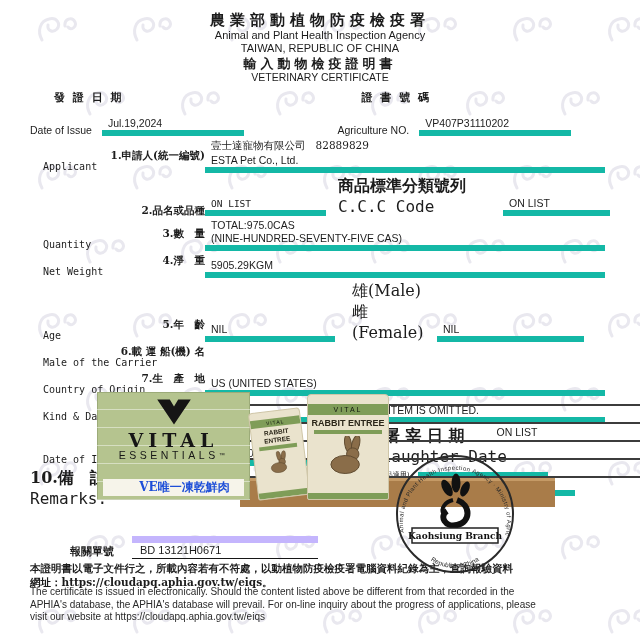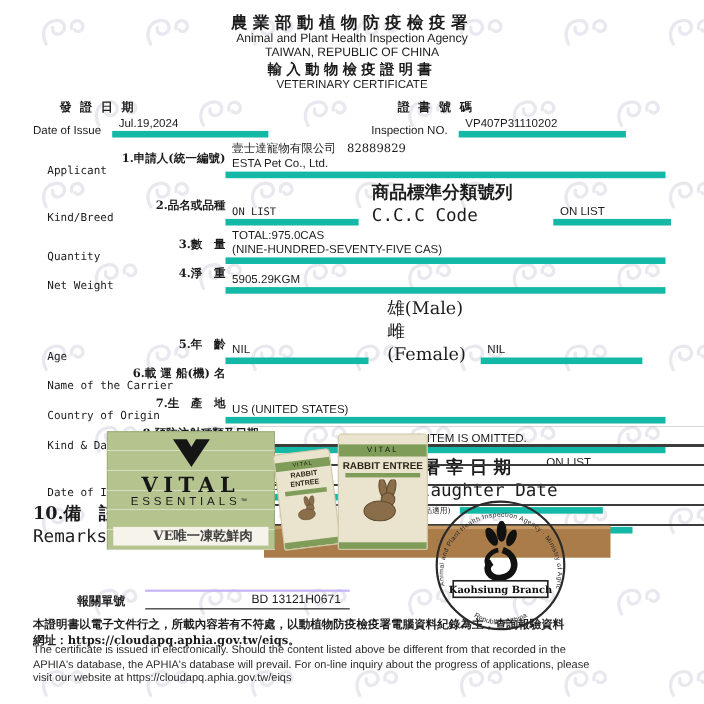--- a/index.html
+++ b/index.html
@@ -12,21 +12,21 @@
   
   .hdr{text-align:center;padding-top:12px;line-height:1.15;}
   .hdr .h-zh1{font-size:15px;letter-spacing:5px;}
   .hdr .h-en{font-size:11px;}
   .hdr .h-zh2{font-size:13px;letter-spacing:4px;margin-top:2px;}
   .hdr .h-en2{font-size:10.5px;}
   
   .issue-row{display:flex;margin:6px 30px 0;}
   .issue-col{width:50%;}
   .issue-zh{font-size:11px;letter-spacing:2px;padding-left:24px;}
-  .issue-line{display:flex;align-items:flex-end;font-size:10.5px;margin-top:1px;}
+  .issue-line{display:flex;align-items:flex-end;font-size:10.5px;margin-top:12px;}
   .ul{border-bottom:6px solid #14b8a6;}
   .val{font-size:10.5px;padding:0 6px 1px;}
   
   .frow{display:flex;margin:3px 30px 0;align-items:flex-end;}
   .flabel{width:175px;flex:none;}
   .flabel .lzh{font-size:10.5px;line-height:12px;text-align:right;}
   .flabel .len{font-size:10px;line-height:12px;padding-left:13px;}
   .vcol{flex:1;min-width:0;}
   .seal-wrap{position:absolute;z-index:2;}
   .note-zh{font-size:7px;}
@@ -36,30 +36,30 @@
          background:repeating-linear-gradient(to bottom,transparent 0,transparent 16px,#3c3c3c 16px,#3c3c3c 18px);}
   .shelf{position:absolute;left:145px;top:90px;width:315px;height:26px;background:#a97c49;
          border-top:3px solid #c59a66;}
   .board{position:absolute;left:2px;top:4px;width:153px;height:108px;background:#b5c48f;
          box-shadow:0 0 0 1px #9cab79 inset;text-align:center;}
   .board .planks{position:absolute;inset:0;
          background:repeating-linear-gradient(to bottom,transparent 0,transparent 17px,rgba(255,255,255,.45) 17px,rgba(255,255,255,.45) 18px);}
   .board .bt{position:relative;font-size:19px;letter-spacing:5px;color:#161616;line-height:18px;}
   .board .bs{position:relative;font-size:10.5px;letter-spacing:3.5px;color:#161616;line-height:12px;}
   .board .strip{position:absolute;left:6px;right:6px;bottom:4px;background:#f6f4ea;font-size:12px;
-         line-height:17px;color:#404040;padding-left:22px;}
+         line-height:17px;color:#1d4ed8;padding-left:22px;}
   .pkg{position:absolute;background:#eae3cd;border:1px solid #cfc6a8;border-radius:4px 4px 2px 2px;overflow:hidden;}
   .pkg .band{background:#7f9d58;color:#10150c;text-align:center;}
   .pkg .pname{text-align:center;color:#2b2619;font-weight:700;}
   .pkg .chip{background:#7f9d58;height:4px;margin:1px 6px;}
   .pkg .foot{position:absolute;left:0;right:0;bottom:0;height:6px;background:#7f9d58;}
   
   .customs{position:absolute;left:70px;top:536px;display:flex;align-items:flex-end;font-size:11px;}
   .customs .cline{position:relative;margin-left:18px;width:170px;border-bottom:1px solid #161616;
-                  border-top:2px solid #c4b5fd;padding:1px 8px 2px;text-align:right;}
+                  border-top:7px solid #c4b5fd;padding:1px 8px 2px;}
   .legal-zh{position:absolute;left:30px;top:561px;width:585px;font-size:10.5px;line-height:14px;}
   .legal-en{position:absolute;left:30px;top:586px;width:595px;font-size:10px;line-height:12.5px;color:#2a2a2a;}
 </style>
 </head>
 <body>
 
 <div class="page">
 
   <div class="wm-layer" id="wm-layer">
       <svg width="44" height="30" viewBox="0 0 44 30" style="display: block; position: absolute; left: 34px; top: 14px;">
@@ -432,21 +432,21 @@
       <div class="issue-col">
         <div class="zh issue-zh">發 證 日 期</div>
         <div class="issue-line">
           <span>Date of Issue</span>
           <span class="ul val" style="width:130px;margin-left:10px">Jul.19,2024</span>
         </div>
       </div>
       <div class="issue-col" style="padding-left:35px">
         <div class="zh issue-zh">證 書 號 碼</div>
         <div class="issue-line">
-          <span>Inspection NO.</span>
+          <span>Agriculture NO.</span>
           <span class="ul val" style="width:140px;margin-left:10px">VP407P31110202</span>
         </div>
       </div>
     </div>
 
     <div class="frow">
       <div class="flabel">
         <div class="zh lzh">1.申請人(統一編號)</div>
         <div class="mono len">Applicant</div>
       </div>
@@ -454,21 +454,20 @@
         <div class="val zh" style="font-weight:400">
           <span>壹士達寵物有限公司</span>&nbsp;&nbsp;&nbsp;<span>82889829</span>
         </div>
         <div class="ul val">ESTA Pet Co., Ltd.</div>
       </div>
     </div>
 
     <div class="frow">
       <div class="flabel">
         <div class="zh lzh">2.品名或品種</div>
-        <div class="mono len">Kind/Breed</div>
       </div>
       <div class="vcol" style="max-width:230px">
         <div style="height:12px"></div>
         <div class="ul val mono" style="font-size:9.5px">ON LIST</div>
       </div>
       <div style="width:165px;flex:none;margin-left:12px">
         <div class="zh lzh">商品標準分類號列</div>
         <div class="mono len" style="padding-left:0">C.C.C Code</div>
       </div>
       <div class="ul val" style="width:95px">ON LIST</div>
@@ -502,21 +501,21 @@
       <div style="width:85px;flex:none;margin-left:17px">
         <div class="zh lzh" style="font-weight:400">雄(Male)</div>
         <div class="zh lzh" style="font-weight:400">雌(Female)</div>
       </div>
       <div class="ul val" style="width:135px">NIL</div>
     </div>
 
     <div class="frow">
       <div class="flabel">
         <div class="zh lzh">6.載 運 船(機) 名</div>
-        <div class="mono len">Name of the Carrier</div>
+        <div class="mono len">Male of the Carrier</div>
       </div>
     </div>
 
     <div class="frow">
       <div class="flabel">
         <div class="zh lzh">7.生　產　地</div>
         <div class="mono len">Country of Origin</div>
       </div>
       <div class="vcol ul val" style="margin-right:5px">US (UNITED STATES)</div>
     </div>

